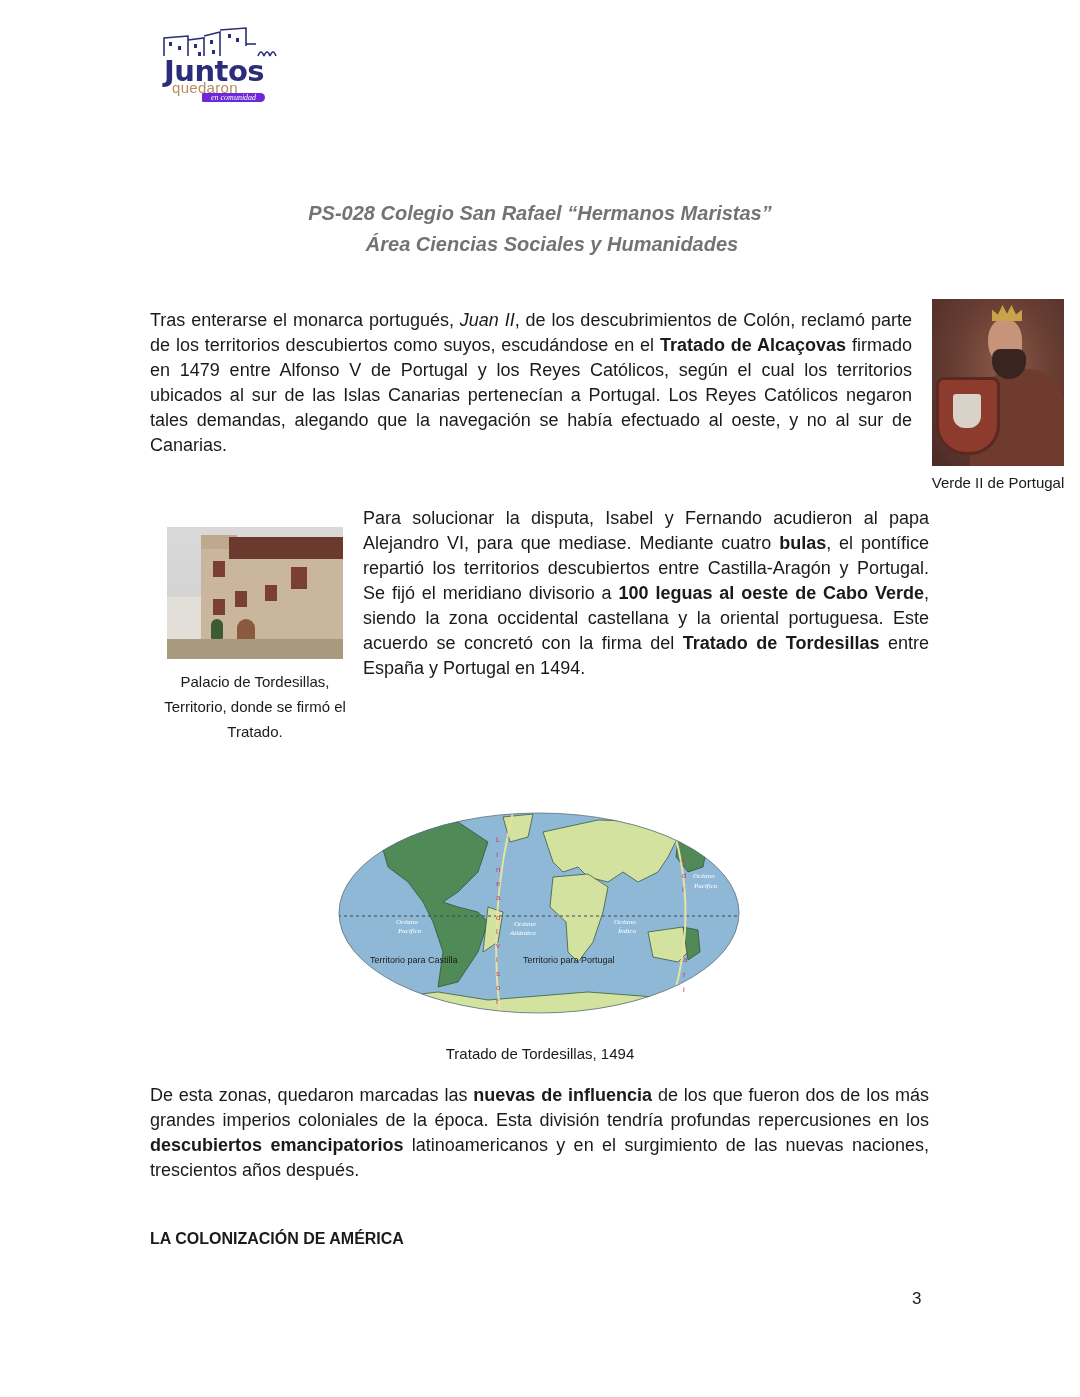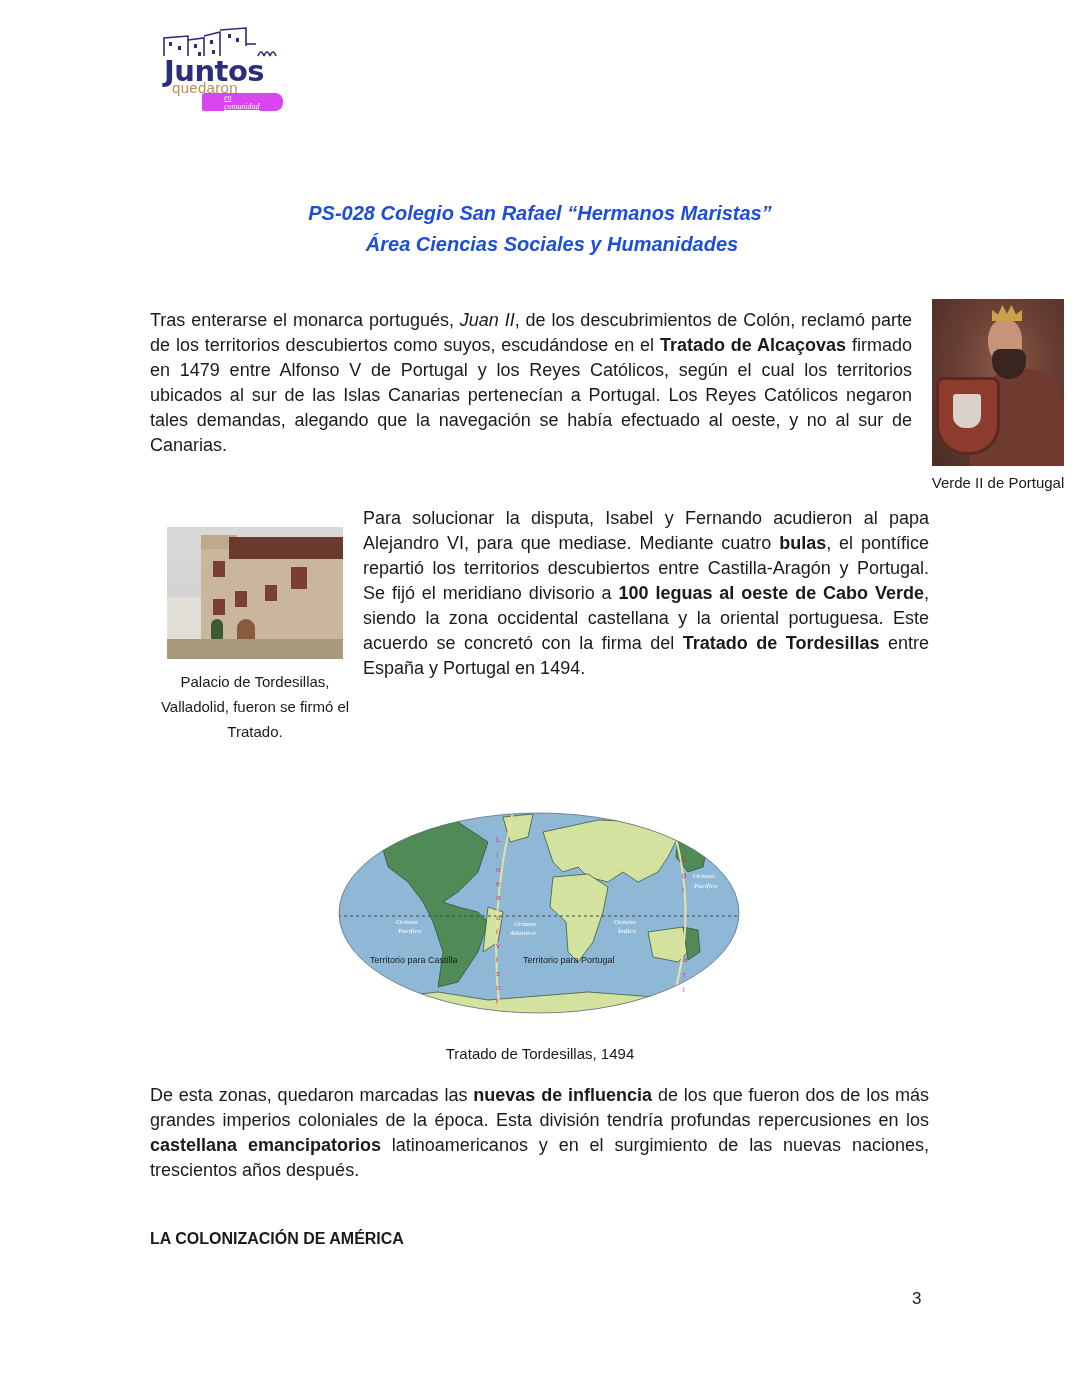--- a/index.html
+++ b/index.html
@@ -6,25 +6,25 @@
   body { width: 1080px; height: 1397px; position: relative; overflow: hidden;
          font-family: "Liberation Sans", "DejaVu Sans", sans-serif; color: #1a1a1a; }
   .abs { position: absolute; }
 
   
   .logo { left: 158px; top: 26px; width: 125px; height: 78px; }
   .logo-word { position: absolute; left: 6px; top: 28px; font-family: "DejaVu Sans", sans-serif;
                font-weight: bold; font-size: 29px; color: #2b2d7a; letter-spacing: -0.5px; }
   .logo-sub { position: absolute; left: 14px; top: 53px; font-size: 15px; color: #b88e5e;
               letter-spacing: 0.3px; font-family: "Liberation Sans", sans-serif; }
-  .logo-tag { position: absolute; left: 44px; top: 67px; font-size: 8px; color: #ffffff; background: #d946ef;
-              padding: 0 22px; border-radius: 2px 8px 8px 2px; font-style: italic; font-family: "Liberation Serif", serif; text-decoration: underline; }
-
-  
-  .hdr { left: 0; width: 1080px; text-align: center; color: #1d4ed8; font-style: italic; font-weight: bold;
+  .logo-tag { position: absolute; left: 44px; top: 67px; font-size: 8px; color: #ffffff; background: #6d28d9;
+              padding: 0 9px; border-radius: 2px 8px 8px 2px; font-style: italic; font-family: "Liberation Serif", serif; }
+
+  
+  .hdr { left: 0; width: 1080px; text-align: center; color: #737373; font-style: italic; font-weight: bold;
          font-size: 20px; }
   .hdr1 { top: 202px; left: -0px; padding-left: 0; }
   .hdr2 { top: 233px; }
 
   
   .para { font-size: 18px; line-height: 25px; text-align: justify; text-align-last: left; color: #1a1a1a;
           font-family: "Liberation Sans", sans-serif; }
   .para b { font-weight: bold; }
   .p1 { left: 150px; top: 308px; width: 762px; }
   .p2 { left: 363px; top: 506px; width: 566px; }
@@ -121,21 +121,21 @@
   <div class="roof"></div>
   <div class="win" style="left:46px;top:34px;"></div>
   <div class="win" style="left:124px;top:40px;width:16px;height:22px;"></div>
   <div class="win" style="left:68px;top:64px;"></div>
   <div class="win" style="left:98px;top:58px;"></div>
   <div class="win" style="left:46px;top:72px;"></div>
   <div class="door"></div>
   <div class="tree"></div>
   <div class="wall"></div>
 </div>
-<div class="abs caption cap-palace">Palacio de Tordesillas, Valladolid, fueron se firmó el Tratado.</div>
+<div class="abs caption cap-palace">Palacio de Tordesillas, Territorio, donde se firmó el Tratado.</div>
 
 <p class="abs para p2" style="margin:0">
   <span>Para solucionar la disputa, Isabel y Fernando acudieron al papa Alejandro VI, para que mediase. Mediante cuatro </span><b>bulas</b><span>, el pontífice repartió los territorios descubiertos entre Castilla-Aragón y Portugal. Se fijó el meridiano divisorio a </span><b>100 leguas al oeste de Cabo Verde</b><span>, siendo la zona occidental castellana y la oriental portuguesa. Este acuerdo se concretó con la firma del </span><b>Tratado de Tordesillas</b><span> entre España y Portugal en 1494.</span>
 </p>
 
 <div class="abs map">
   <svg width="402" height="202" viewBox="0 0 402 202">
     <defs>
       <clipPath id="oval">
           <ellipse cx="201" cy="101" rx="200" ry="100"></ellipse>
@@ -198,18 +198,18 @@
         <text x="344" y="80">i</text>
         <text x="345" y="150">a</text>
         <text x="345" y="165">r</text>
         <text x="345" y="180">i</text>
     </g>
   </svg>
 </div>
 <div class="abs cap-map">Tratado de Tordesillas, 1494</div>
 
 <p class="abs para p3" style="margin:0">
-  <span>De esta zonas, quedaron marcadas las </span><b>nuevas de influencia</b><span> de los que fueron dos de los más grandes imperios coloniales de la época. Esta división tendría profundas repercusiones en los </span><b>castellana emancipatorios</b><span> latinoamericanos y en el surgimiento de las nuevas naciones, trescientos años después.</span>
+  <span>De esta zonas, quedaron marcadas las </span><b>nuevas de influencia</b><span> de los que fueron dos de los más grandes imperios coloniales de la época. Esta división tendría profundas repercusiones en los </span><b>descubiertos emancipatorios</b><span> latinoamericanos y en el surgimiento de las nuevas naciones, trescientos años después.</span>
 </p>
 
 <div class="abs heading">LA COLONIZACIÓN DE AMÉRICA</div>
 
 <div class="abs pagenum">3</div>
 
 </body></html>

